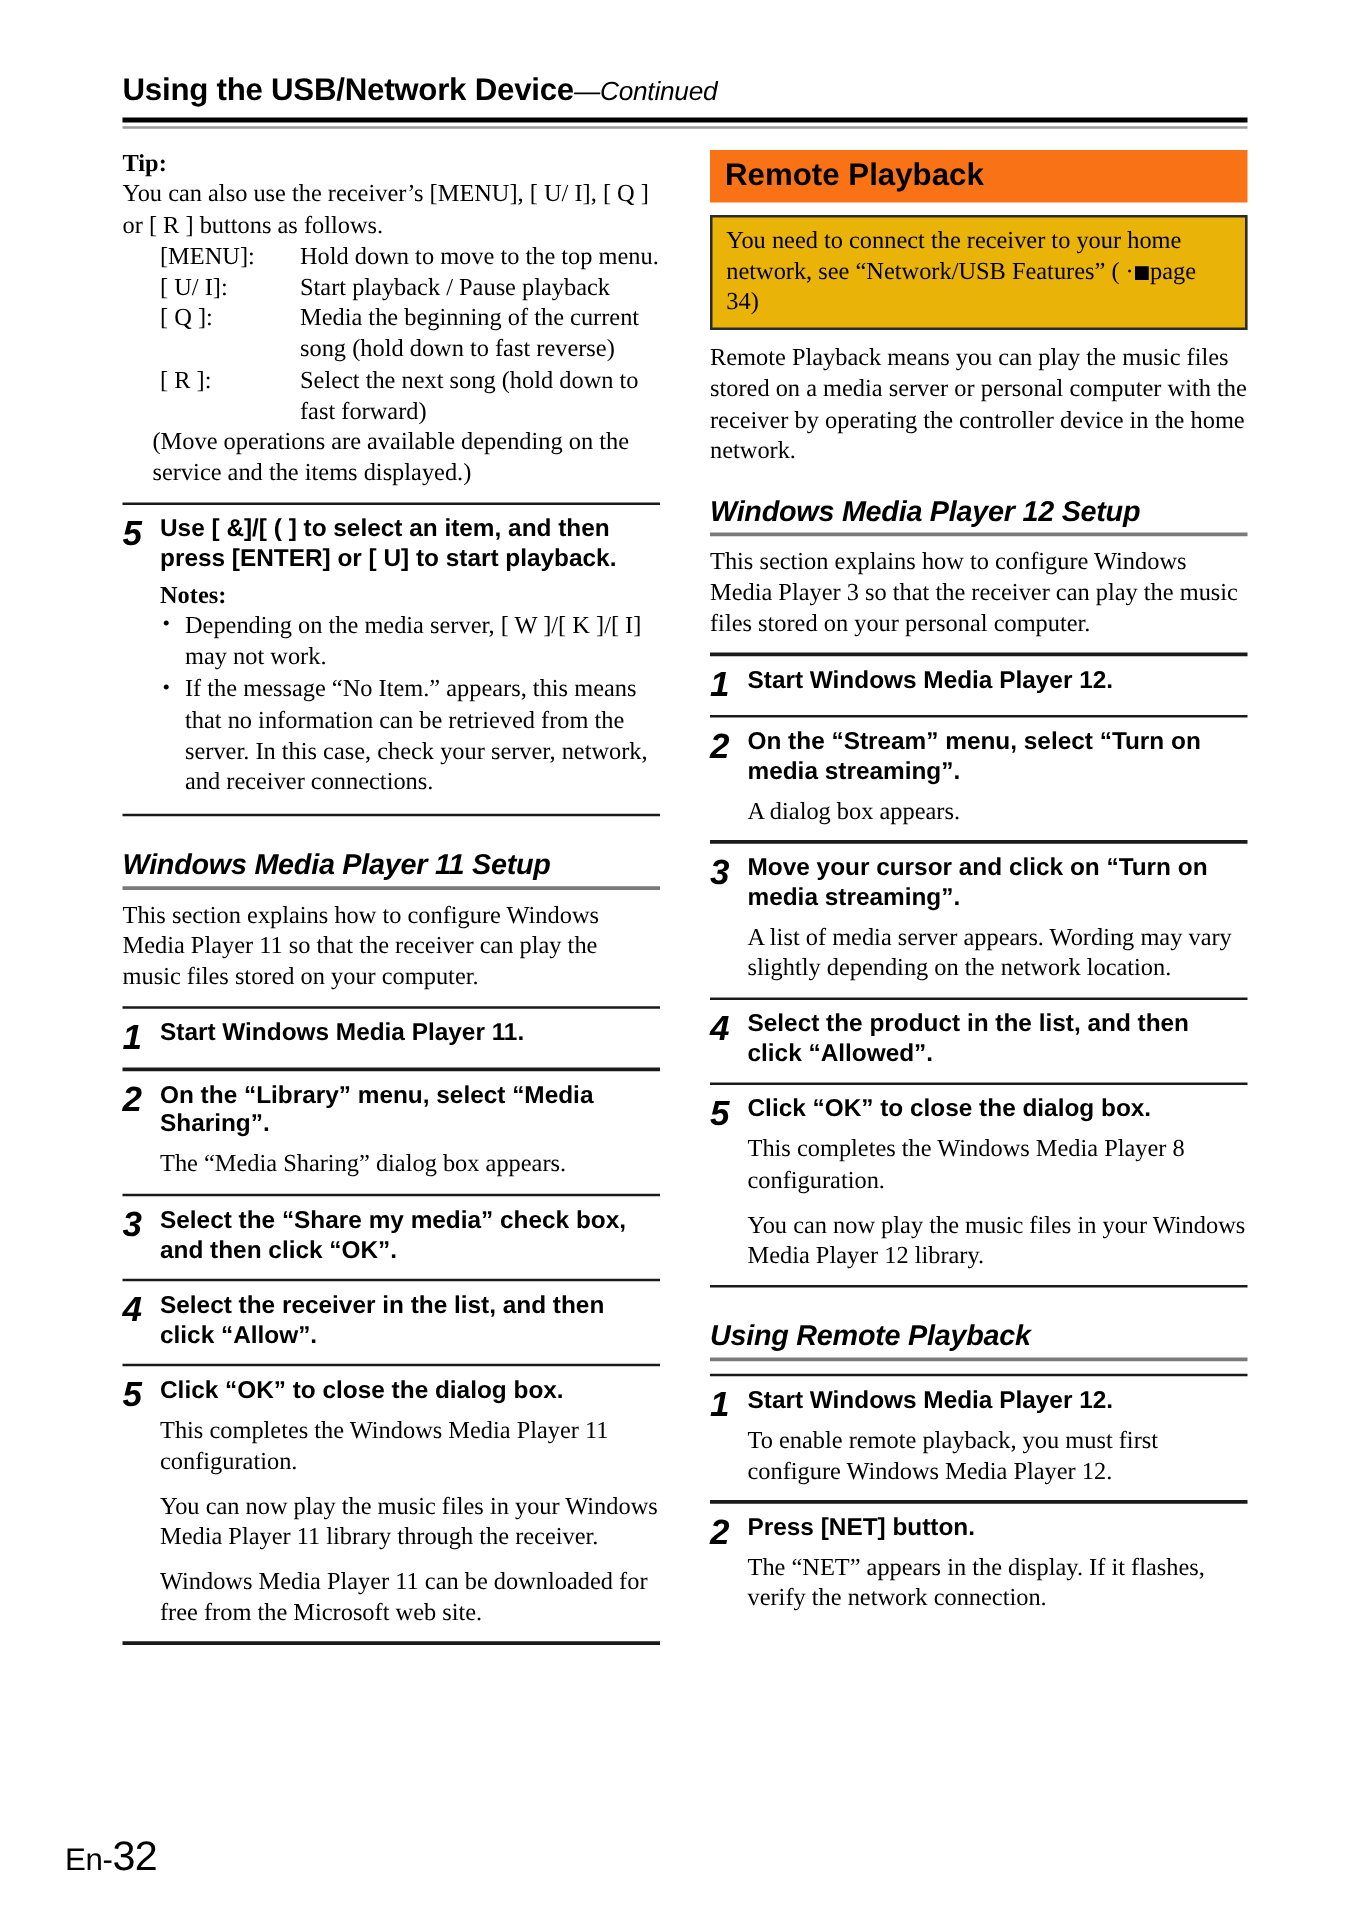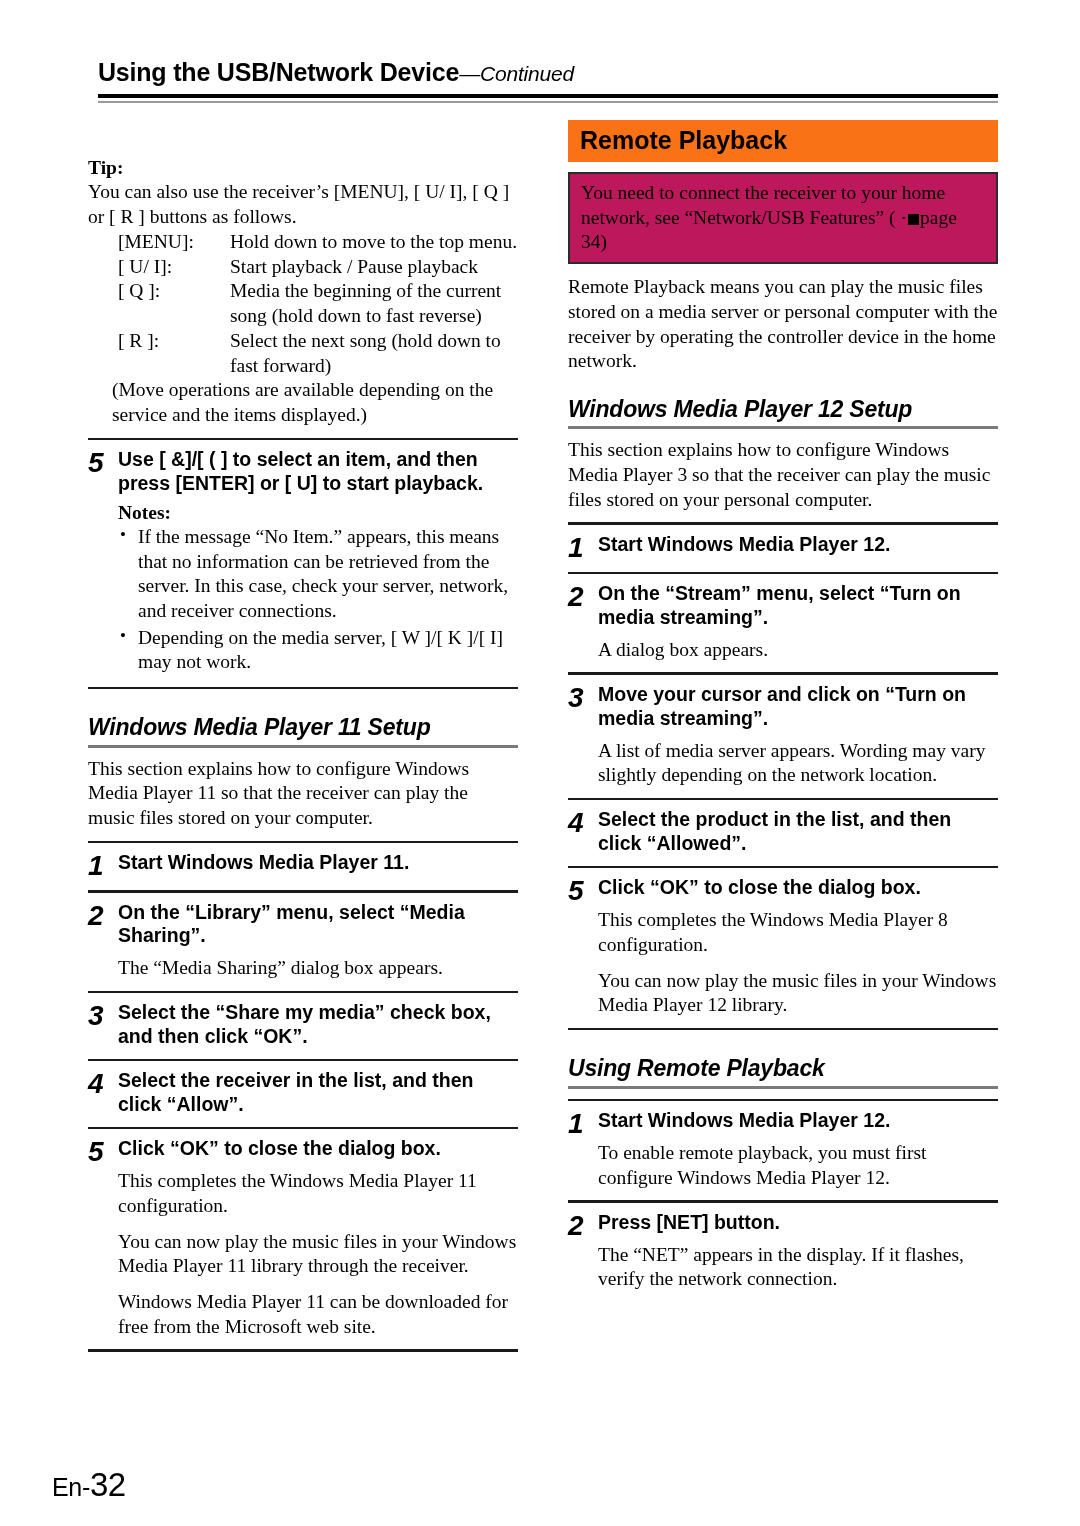--- a/index.html
+++ b/index.html
@@ -58,21 +58,21 @@
     height: 2px;
     background: #9a9a9a;
   }
 
   
   .col {
     position: absolute;
     top: 120px;
     width: 430px;
   }
-  .col-left  { left: 88px; margin-top: 36px; }
+  .col-left  { left: 98px; }
   .col-right { left: 568px; }
   p.body {
     font-family: "Liberation Serif", serif;
     font-size: 19.5px;
     line-height: 1.265;
     margin: 0 0 9px 0;
     text-align: left;
   }
 
   
@@ -208,21 +208,21 @@
   .chapter-bar .t {
     font-family: "Liberation Sans", sans-serif;
     font-weight: bold;
     font-size: 25px;
     line-height: 1.05;
   }
 
   
   .note-box {
     border: 2px solid #2b2b2b;
-    background: #be185d;
+    background: #eab308;
     padding: 7px 11px 8px 11px;
     margin: 0 0 11px 0;
   }
   .note-box p {
     font-family: "Liberation Serif", serif;
     font-size: 19.5px;
     line-height: 1.25;
     margin: 0;
   }
   .blk {
@@ -297,22 +297,22 @@
       <p class="tip-close">(Move operations are available depending on the service and the items displayed.)</p>
     </div>
 
     <div class="rule-step"></div>
     <div class="step">
       <div class="step-num">5</div>
       <div class="step-body">
         <p class="step-title">Use [ &amp;]/[ ( ] to select an item, and then press [ENTER] or [ U] to start playback.</p>
         <p class="notes-label">Notes:</p>
         <ul class="notes">
+          <li>Depending on the media server, [ W   ]/[ K    ]/[ I] may not work.</li>
           <li>If the message “No Item.” appears, this means that no information can be retrieved from the server. In this case, check your server, network, and receiver connections.</li>
-          <li>Depending on the media server, [ W   ]/[ K    ]/[ I] may not work.</li>
         </ul>
       </div>
     </div>
     <div class="rule-section-end"></div>
 
     <div class="spacer-lg"></div>
 
     <h2 class="sec-heading">Windows Media Player 11 Setup</h2>
     <div class="rule-heading"></div>
     <p class="body">This section explains how to configure Windows Media Player 11 so that the receiver can play the music files stored on your computer.</p>

